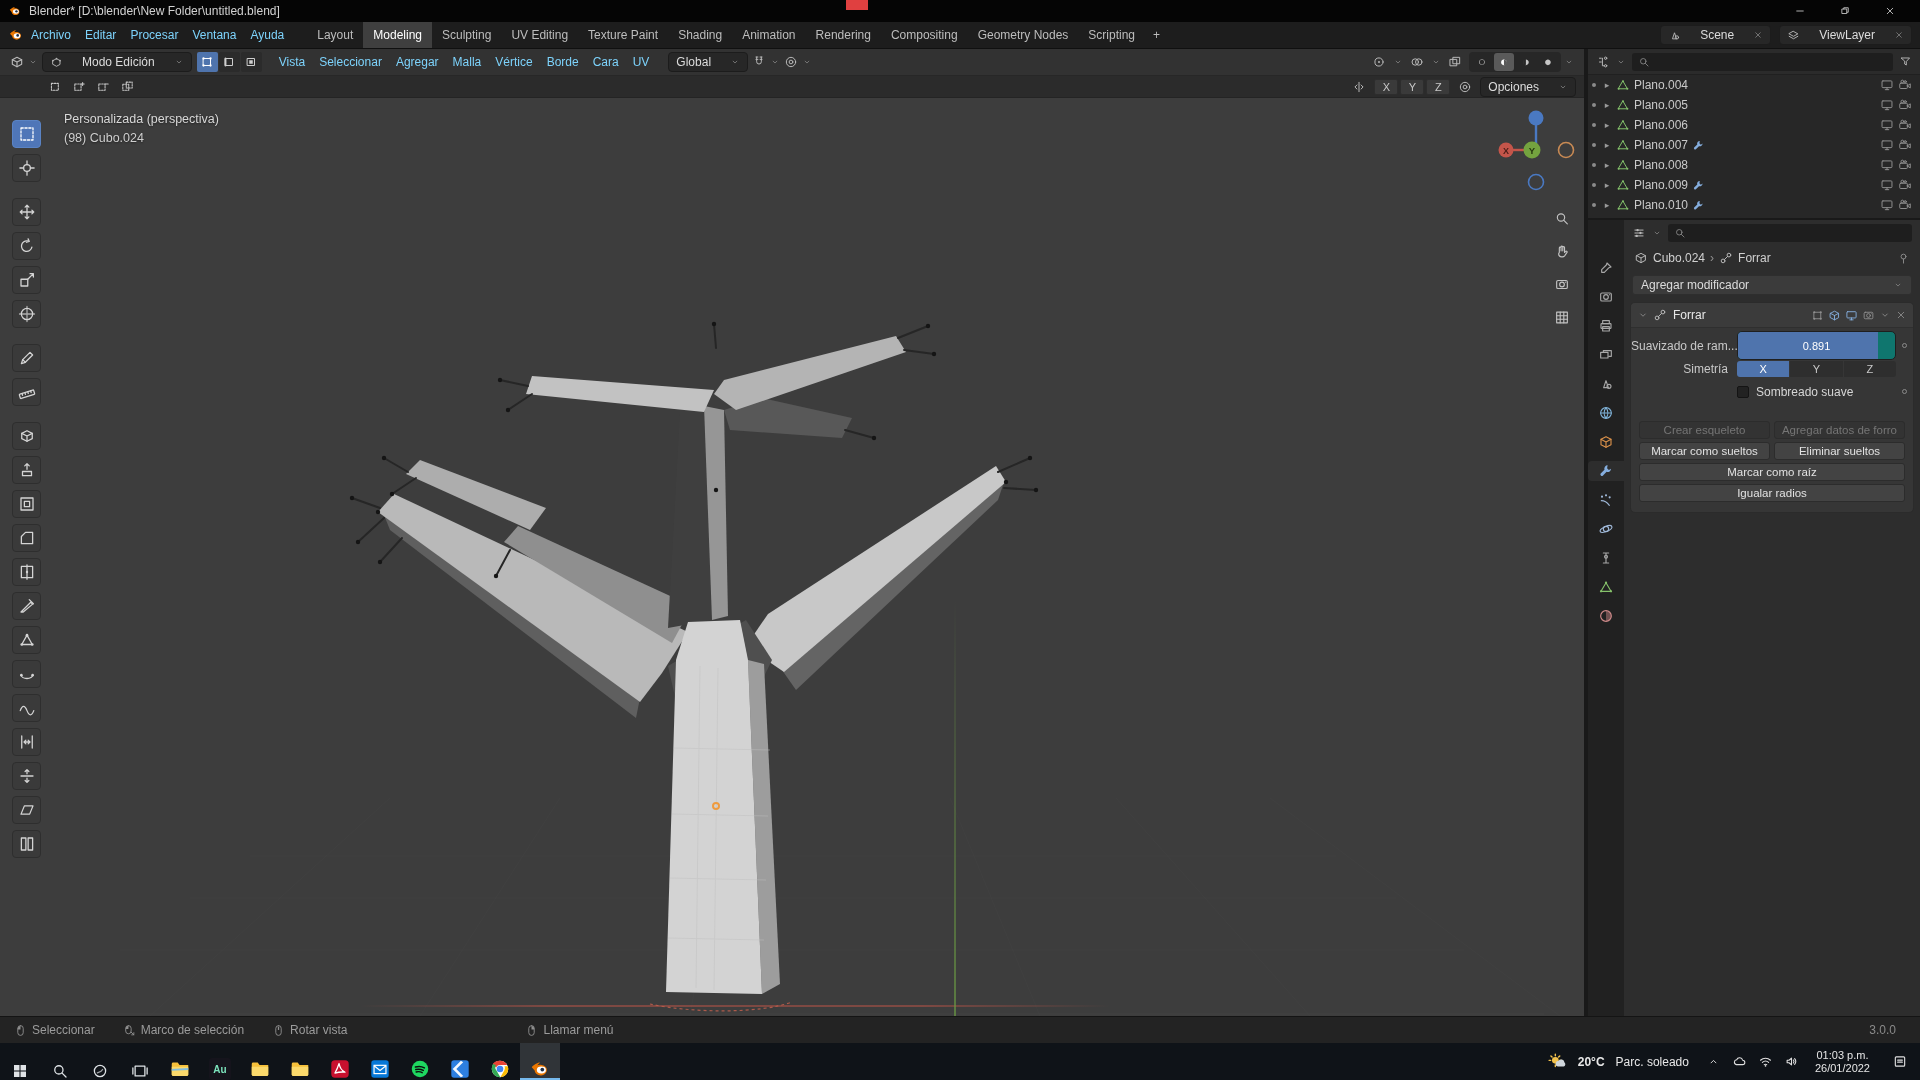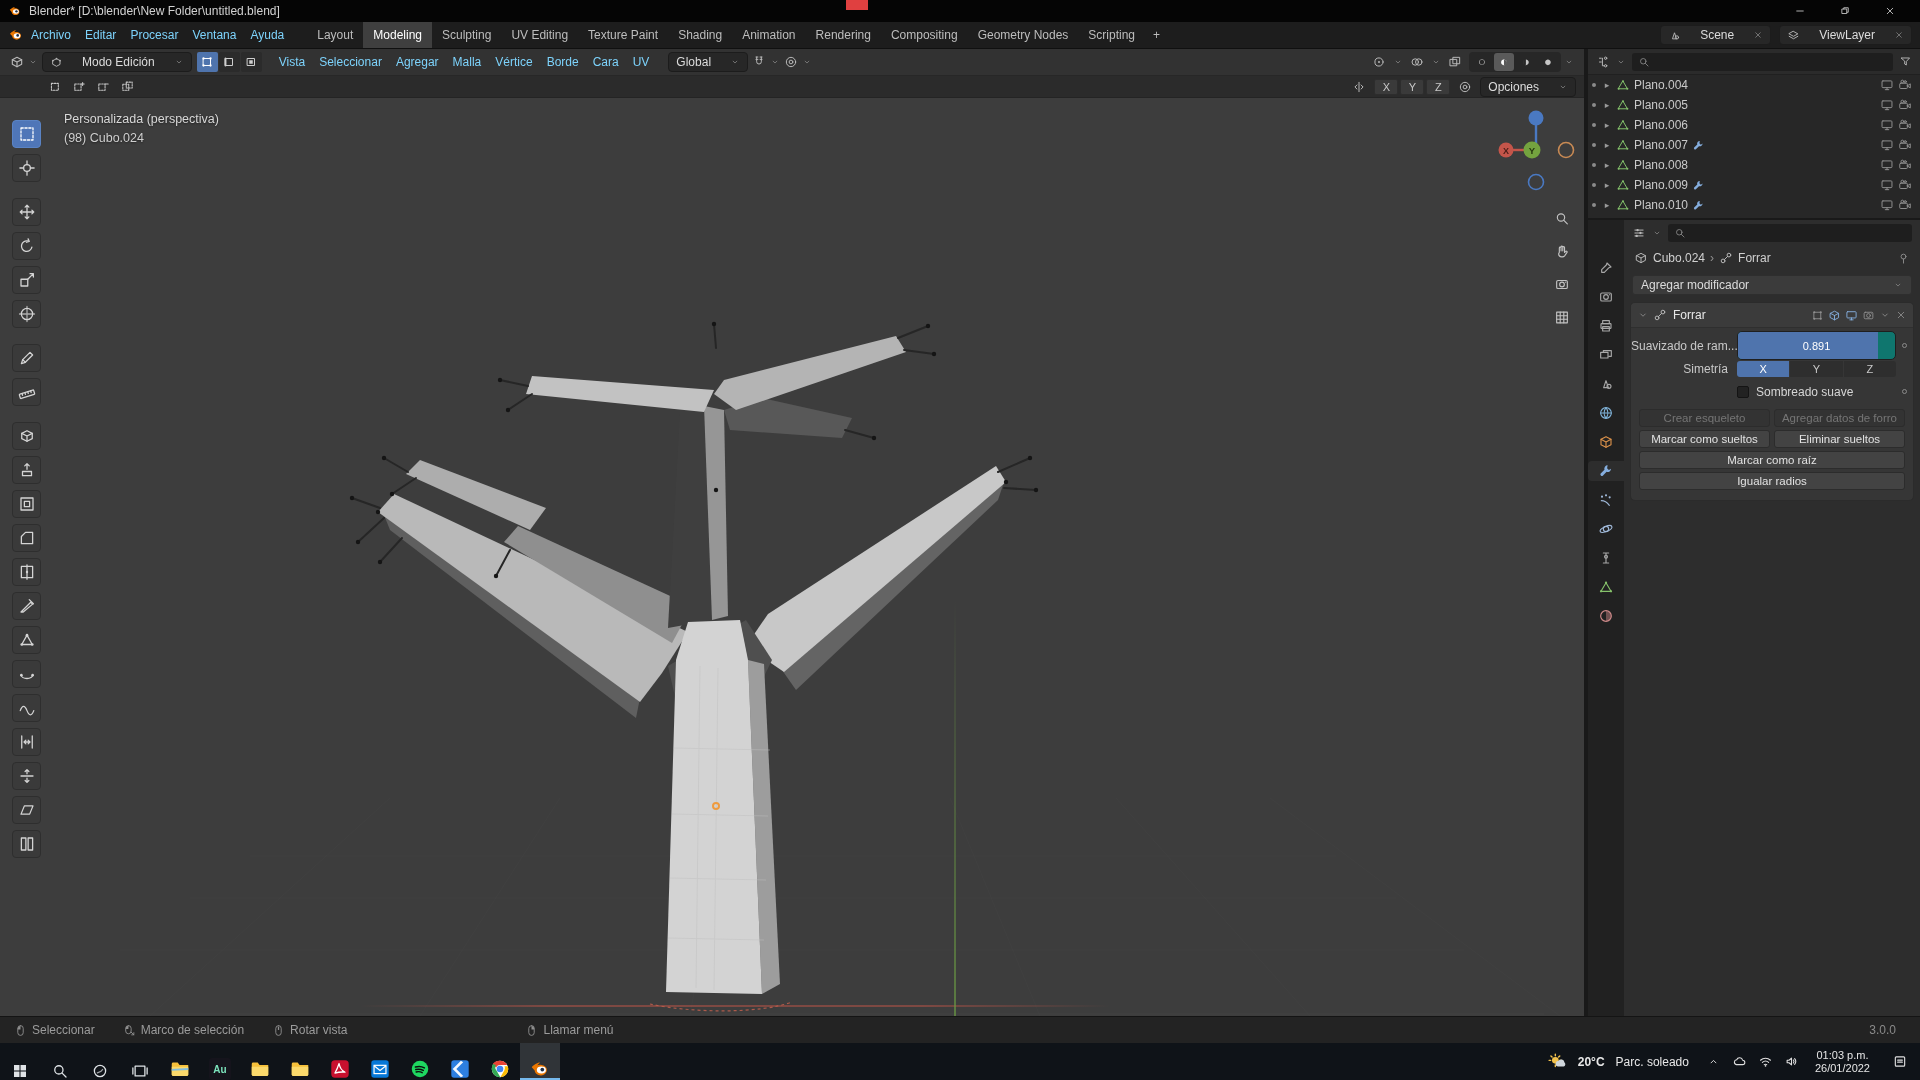--- a/index.html
+++ b/index.html
@@ -1432,21 +1432,21 @@
 
         <div class="prow">
           <div class="plabel"></div>
           <div class="pwidget">
             <span class="checkbox"></span>
             <span>Sombreado suave</span>
           </div>
           <span class="deco-dot"></span>
         </div>
 
-        <div class="btnrow" style="margin-top:6px">
+        <div class="btnrow" style="margin-top:18px">
           <div class="pbtn disabled">Crear esqueleto</div>
           <div class="pbtn disabled">Agregar datos de forro</div>
         </div>
         <div class="btnrow">
           <div class="pbtn">Marcar como sueltos</div>
           <div class="pbtn">Eliminar sueltos</div>
         </div>
         <div class="btnrow">
           <div class="pbtn">Marcar como raíz</div>
         </div>

